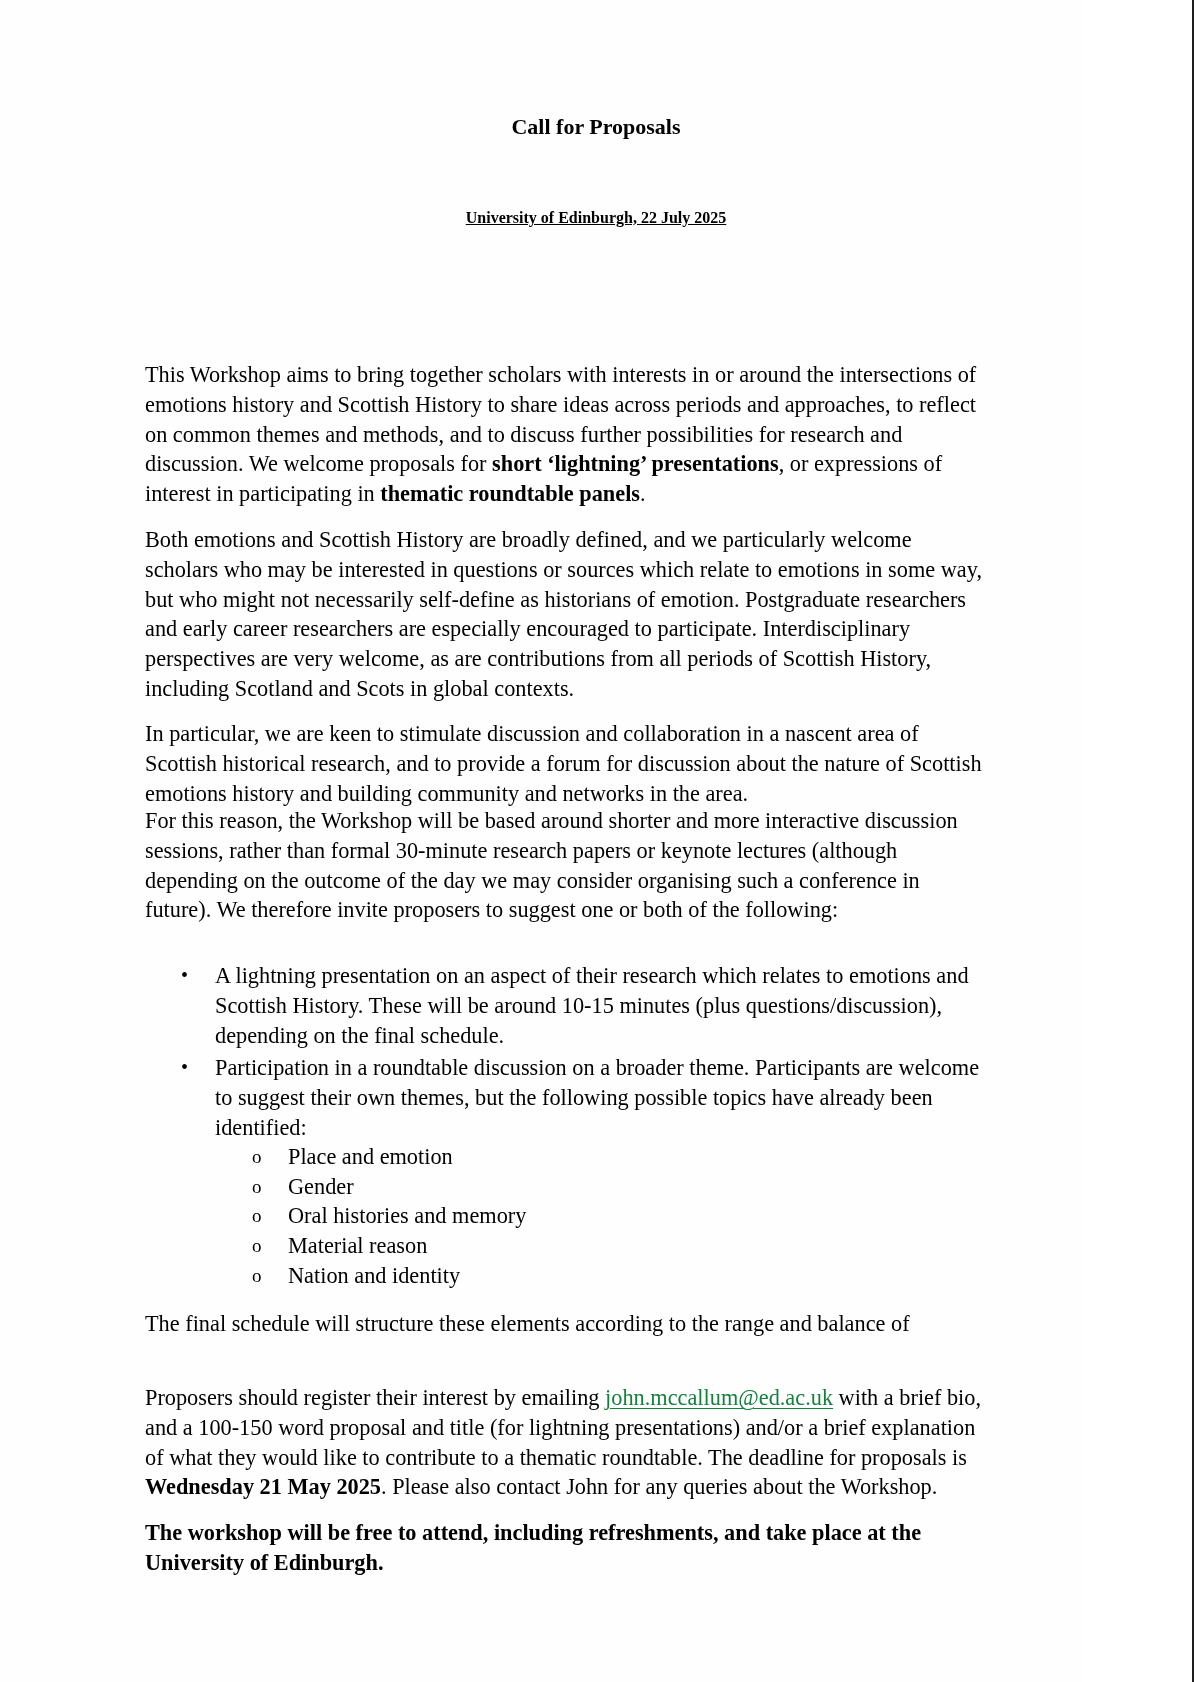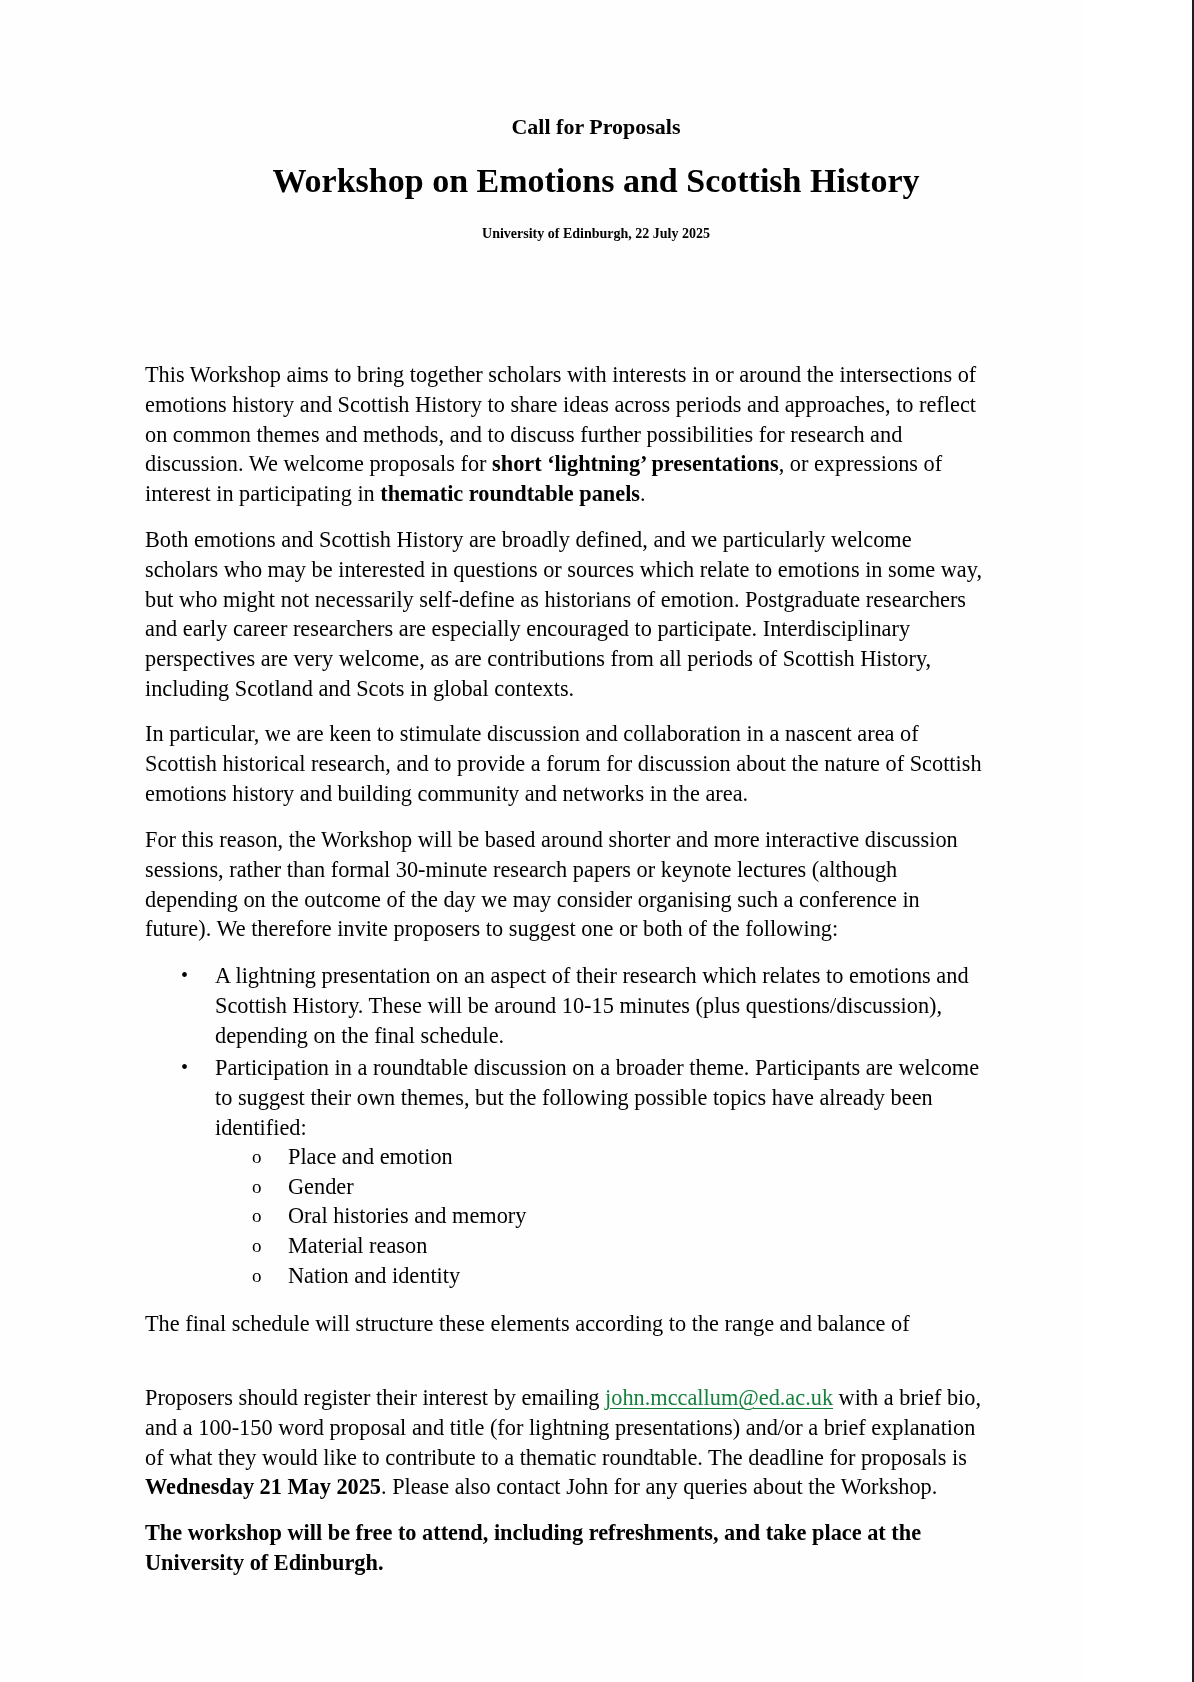--- a/index.html
+++ b/index.html
@@ -11,38 +11,37 @@
     position: relative;
   }
   .right-edge {
     position: absolute; top: 0; right: 0; width: 2px; height: 1682px;
     background: #1e1e1e;
   }
   .page { position: absolute; left: 0; top: 0; width: 1084px; height: 1682px; background: #fefefe; }
   .center { text-align: center; font-weight: bold; position: absolute; left: 0; width: 1192px; }
   .kicker { top: 113px; font-size: 22px; line-height: 28px; }
   .title { top: 161px; font-size: 34px; line-height: 40px; }
-  .subtitle { top: 220px; font-size: 14px; line-height: 28px; }
+  .subtitle { top: 204px; font-size: 16px; line-height: 28px; text-decoration: underline; }
   .para { position: absolute; left: 145px; width: 940px; font-size: 22.3px; line-height: 29.8px; margin-top: 48px; }
   .line { display: block; white-space: nowrap; }
   b { font-weight: bold; }
   a.link { color: #15803d; text-decoration: underline; text-decoration-thickness: 1px; text-underline-offset: 3px; }
   .bullet-row { position: absolute; left: 0; width: 940px; }
   .bullet-dot { position: absolute; left: 36px; font-size: 20px; }
   .bullet-text { position: absolute; left: 70px; }
   .sub-dot { position: absolute; left: 107px; font-size: 19px; }
   .sub-text { position: absolute; left: 143px; white-space: nowrap; }
 </style>
 </head>
 <body>
 
 <div class="page">
 
   <div class="center kicker">Call for Proposals</div>
-  <div class="center title">Workshop on Emotions and Scottish History</div>
   <div class="center subtitle">University of Edinburgh, 22 July 2025</div>
 
   <div class="para" style="top:312px;">
     <span class="line">This Workshop aims to bring together scholars with interests in or around the intersections of</span>
     <span class="line">emotions history and Scottish History to share ideas across periods and approaches, to reflect</span>
     <span class="line">on common themes and methods, and to discuss further possibilities for research and</span>
     <span class="line"><span>discussion. We welcome proposals for </span><b>short ‘lightning’ presentations</b><span>, or expressions of</span></span>
     <span class="line"><span>interest in participating in </span><b>thematic roundtable panels</b><span>.</span></span>
   </div>
 
@@ -54,21 +53,21 @@
     <span class="line">perspectives are very welcome, as are contributions from all periods of Scottish History,</span>
     <span class="line">including Scotland and Scots in global contexts.</span>
   </div>
 
   <div class="para" style="top:671px;">
     <span class="line">In particular, we are keen to stimulate discussion and collaboration in a nascent area of</span>
     <span class="line">Scottish historical research, and to provide a forum for discussion about the nature of Scottish</span>
     <span class="line">emotions history and building community and networks in the area.</span>
   </div>
 
-  <div class="para" style="top:777px;">
+  <div class="para" style="top:758px;">
     <span class="line">For this reason, the Workshop will be based around shorter and more interactive discussion</span>
     <span class="line">sessions, rather than formal 30-minute research papers or keynote lectures (although</span>
     <span class="line">depending on the outcome of the day we may consider organising such a conference in</span>
     <span class="line">future).  We therefore invite proposers to suggest one or both of the following:</span>
   </div>
 
   <div class="para" style="top:913px; height:330px;">
     <div class="bullet-row" style="top:0;">
       <span class="bullet-dot">•</span>
       <div class="bullet-text">

